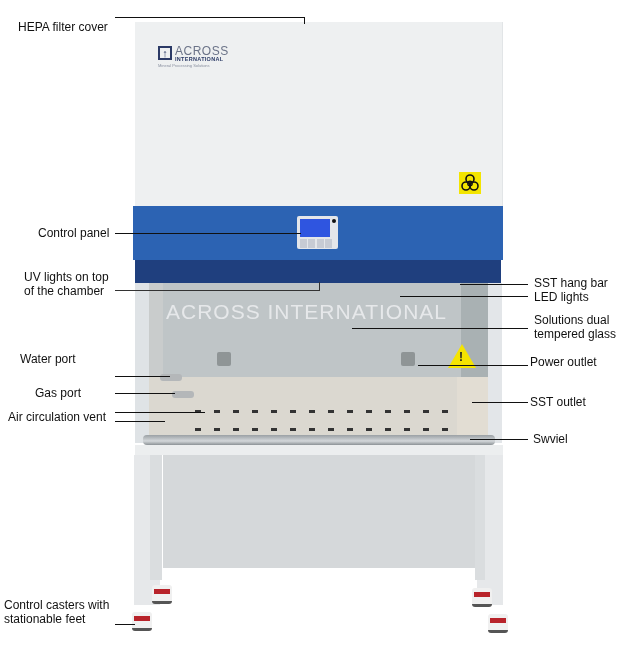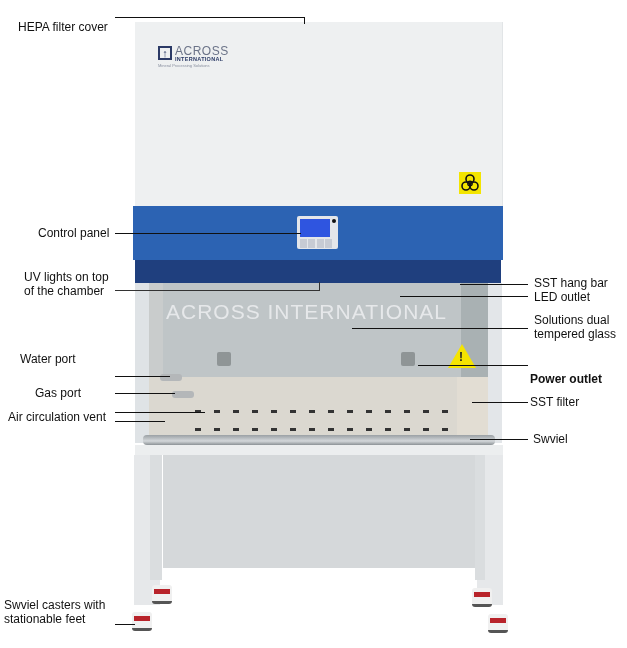--- a/index.html
+++ b/index.html
@@ -159,25 +159,25 @@
 </div>
 
 <div>
   <div class="label" style="left:18px; top:20px;">HEPA filter cover</div>
   <div class="label" style="left:38px; top:226px;text-align:right;">Control panel</div>
   <div class="label multi right-al" style="left:24px; top:270px; width:86px;">UV lights on top
 of the chamber</div>
   <div class="label right-al" style="left:20px; top:352px; width:90px;">Water port</div>
   <div class="label right-al" style="left:35px; top:386px; width:90px;">Gas port</div>
   <div class="label" style="left:8px; top:410px;">Air circulation vent</div>
-  <div class="label multi right-al" style="left:4px; top:598px; width:112px;">Swviel casters with
+  <div class="label multi right-al" style="left:4px; top:598px; width:112px;">Control casters with
 stationable feet</div>
 </div>
 
 <div>
   <div class="label" style="left:534px; top:276px;">SST hang bar</div>
-  <div class="label" style="left:534px; top:290px;">LED outlet</div>
+  <div class="label" style="left:534px; top:290px;">LED lights</div>
   <div class="label multi" style="left:534px; top:313px;">Solutions dual
 tempered glass</div>
-  <div class="label" style="left:530px; top:372px;font-weight:bold;">Power outlet</div>
-  <div class="label" style="left:530px; top:395px;">SST filter</div>
+  <div class="label" style="left:530px; top:355px;">Power outlet</div>
+  <div class="label" style="left:530px; top:395px;">SST outlet</div>
   <div class="label" style="left:533px; top:432px;">Swviel</div>
 </div>
 
 </body></html>

